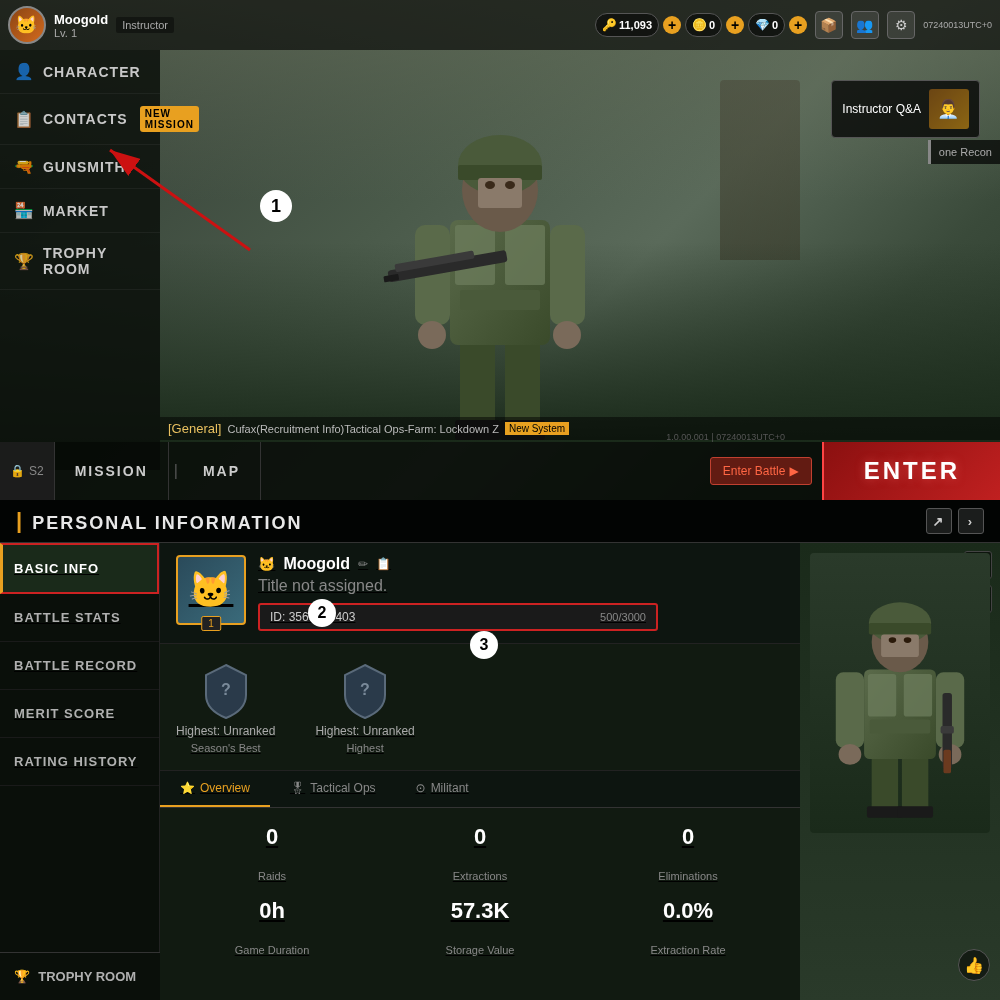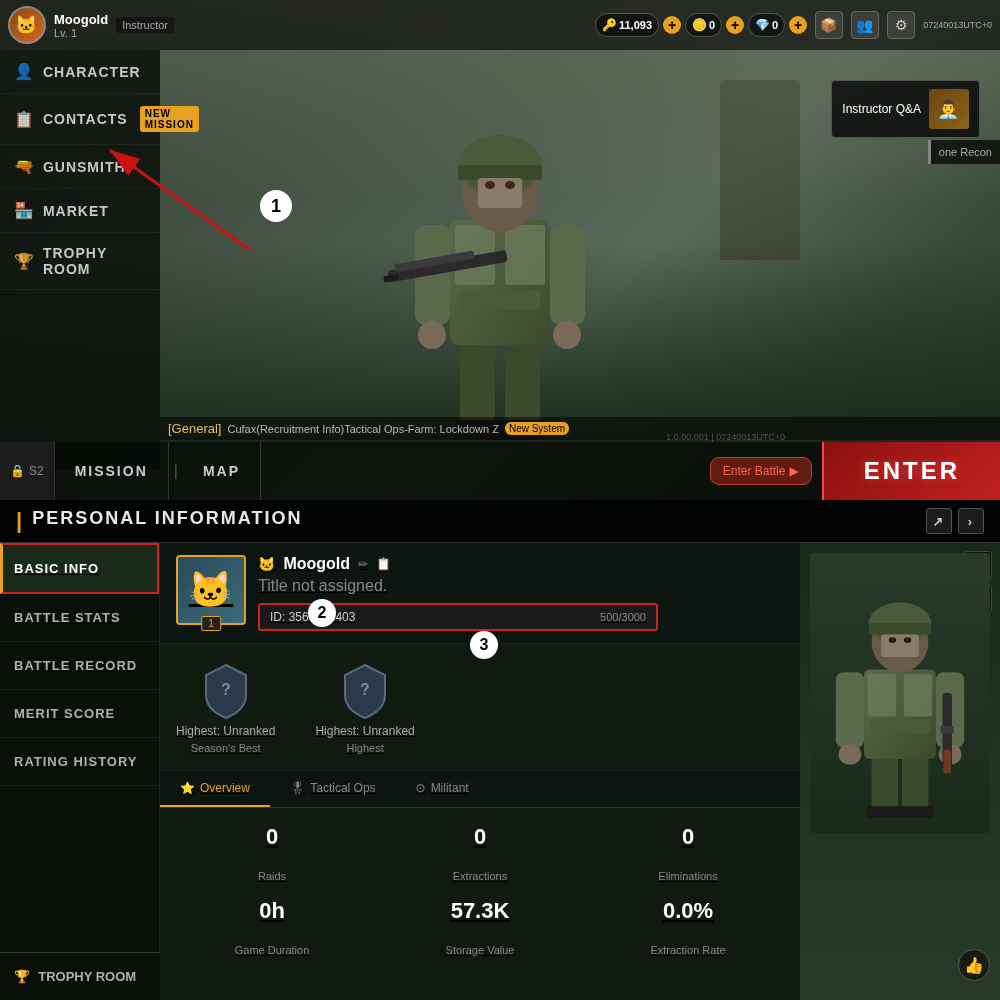--- a/index.html
+++ b/index.html
@@ -233,21 +233,21 @@
     .chat-tag {
       color: #e8c060;
       font-size: 13px;
     }
 
     .new-system-badge {
       background: #e8a020;
       color: #000;
       font-size: 10px;
       padding: 1px 4px;
-      border-radius: 6px;
+      border-radius: 0;
     }
 
     
     .action-bar {
       position: absolute;
       bottom: 0;
       left: 0;
       right: 0;
       height: 58px;
       background: rgba(5,10,5,0.9);
@@ -283,21 +283,21 @@
     }
 
     .action-bar-spacer { flex: 1; }
 
     .enter-battle-btn {
       background: rgba(120,30,20,0.8);
       color: #ff6644;
       font-size: 12px;
       padding: 6px 12px;
       border: 1px solid #c04030;
-      border-radius: 9px;
+      border-radius: 3px;
       cursor: pointer;
       display: flex;
       align-items: center;
       gap: 4px;
       margin-right: 10px;
     }
 
     .enter-big-btn {
       background: linear-gradient(135deg, #8B1010, #c02020);
       color: #fff;
@@ -323,21 +323,21 @@
 
     .personal-info-header {
       background: rgba(0,0,0,0.8);
       border-bottom: 1px solid #333;
       padding: 8px 16px;
       color: #e8e8e8;
       font-size: 18px;
       font-weight: bold;
       letter-spacing: 2px;
       display: flex;
-      align-items: flex-start;
+      align-items: flex-end;
       gap: 8px;
     }
 
     .personal-info-header::before {
       content: '|';
       color: #e8a020;
       font-size: 22px;
     }
 
     .bottom-layout {

